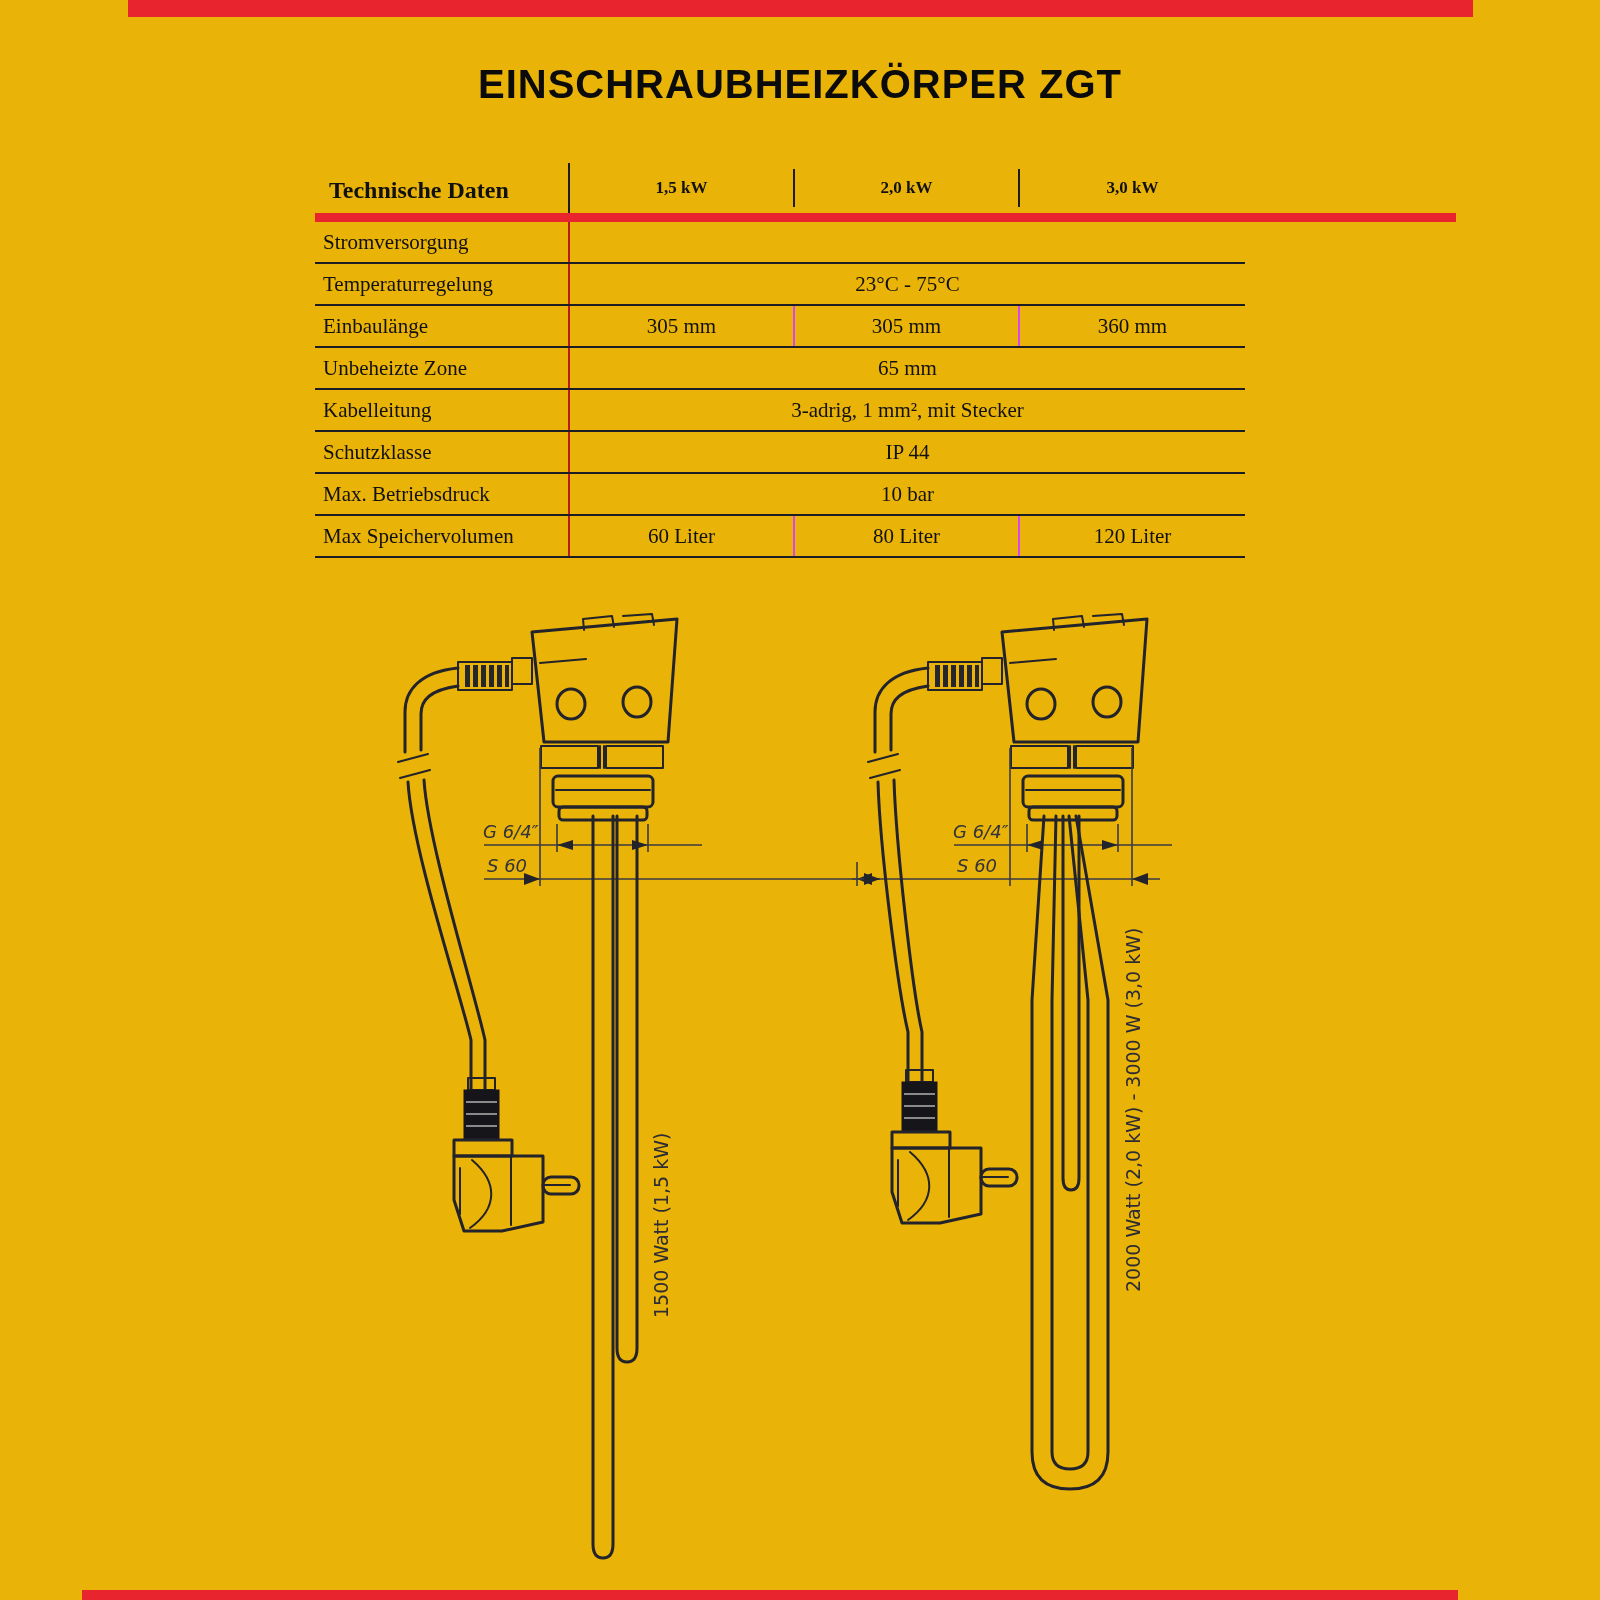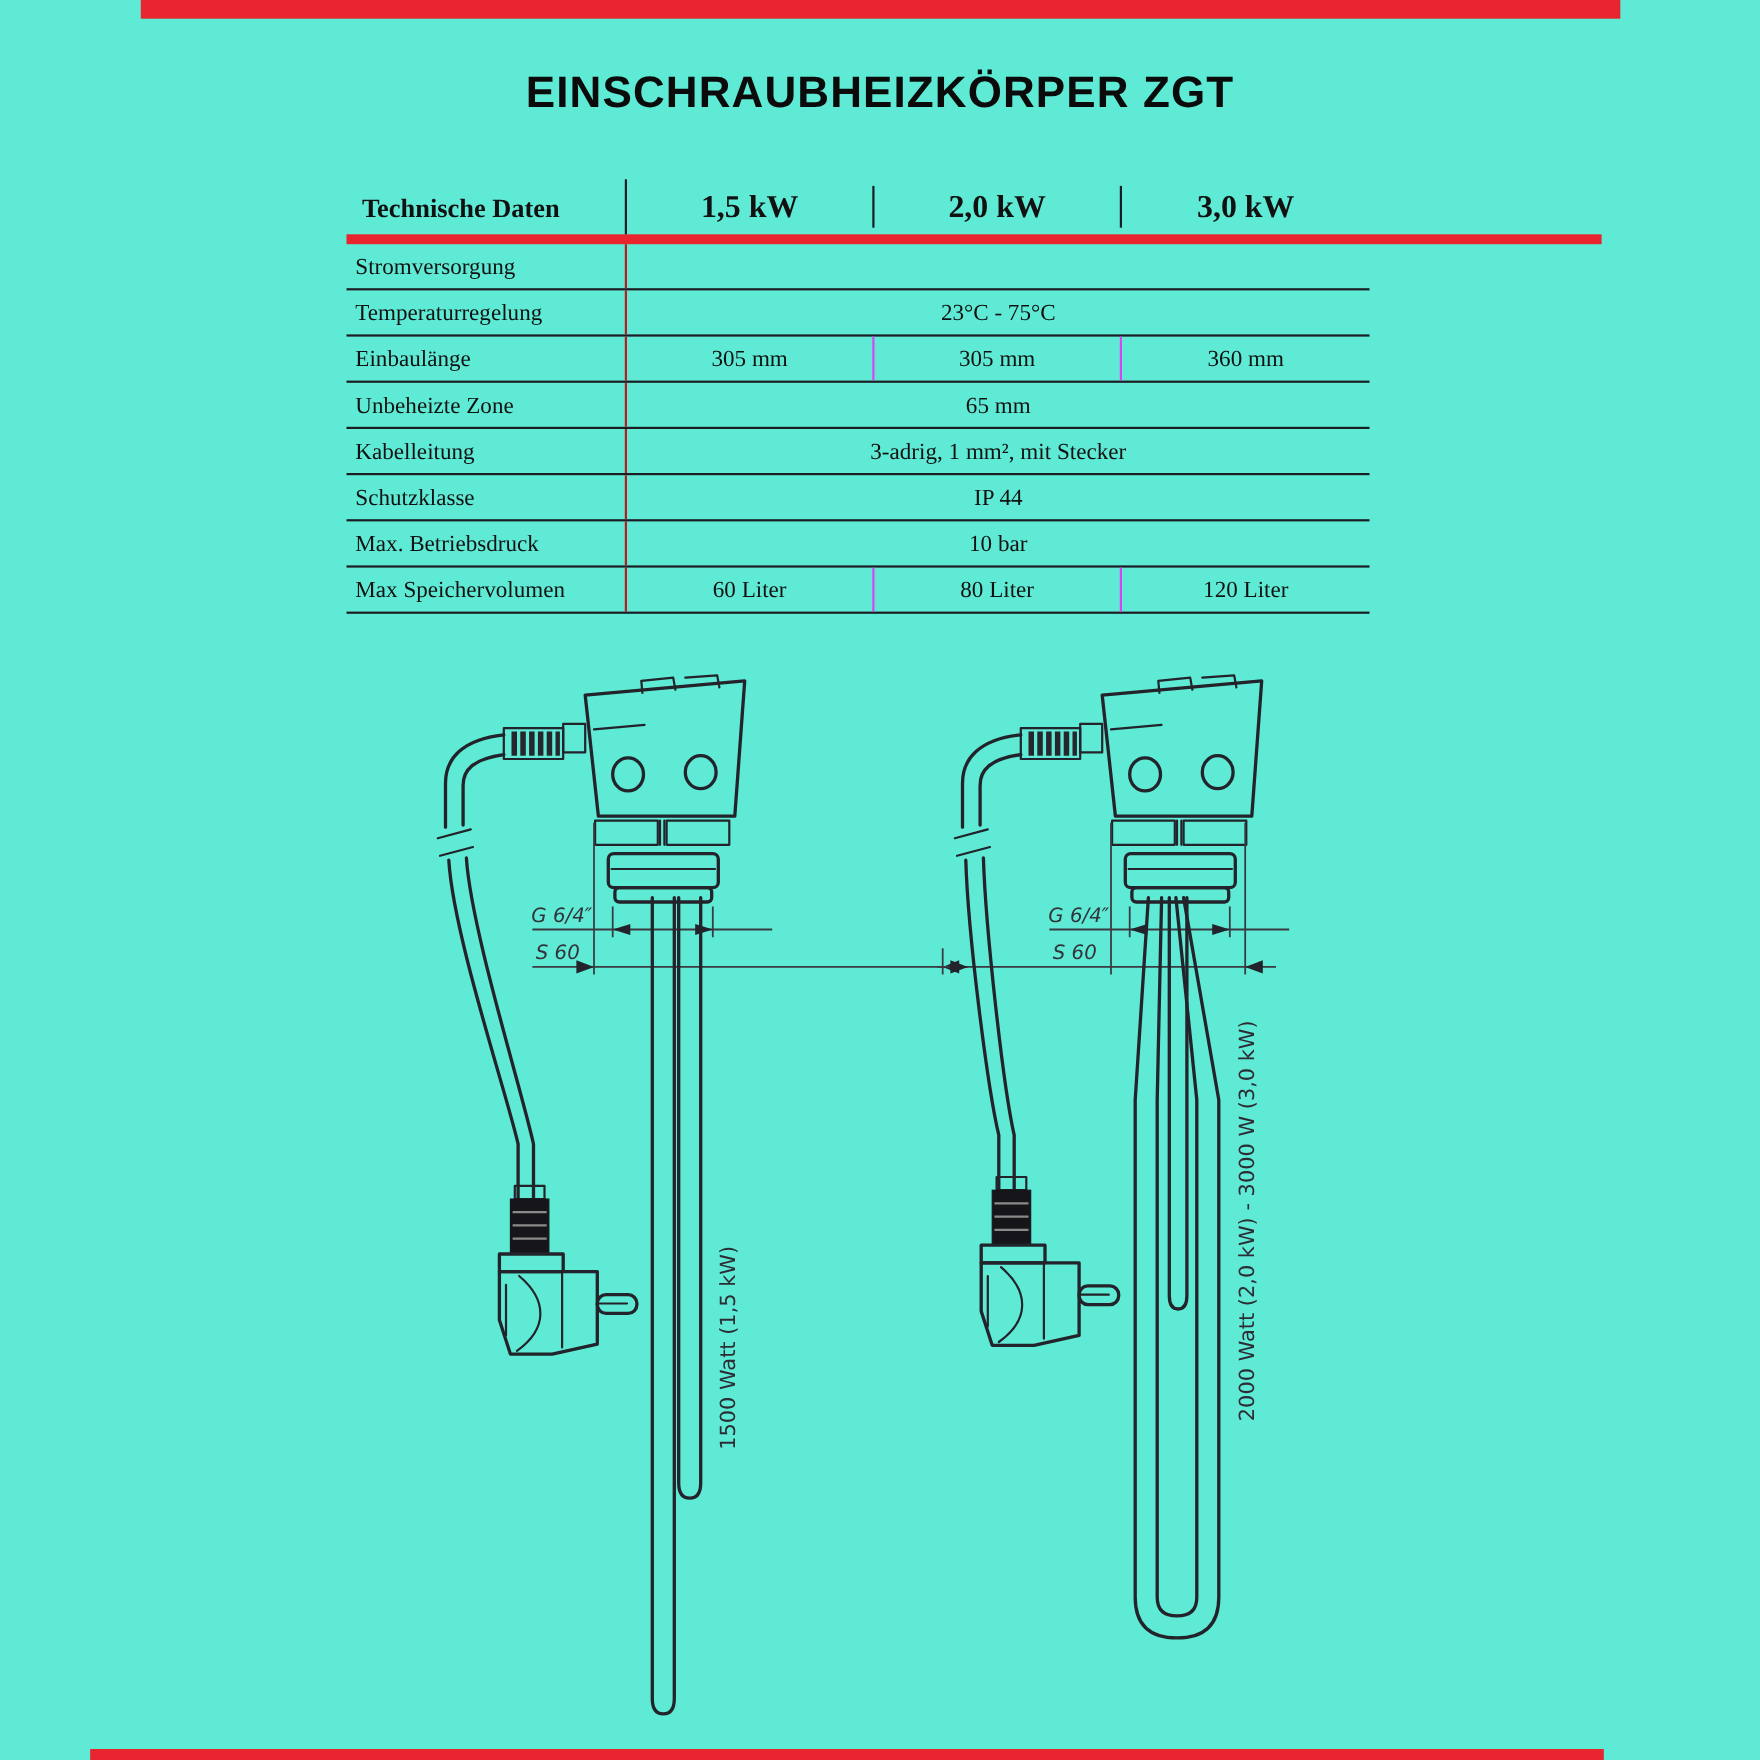--- a/index.html
+++ b/index.html
@@ -1,25 +1,25 @@
 <!DOCTYPE html>
 <html><head>
 <meta charset="utf-8">
 <style>
   html,body{margin:0;padding:0;background:#ffffff;}
-  #canvas{position:relative;width:1600px;height:1600px;background:#5eead4;overflow:hidden;
+  #canvas{position:relative;width:1600px;height:1600px;background:#eab308;overflow:hidden;
           font-family:"Liberation Sans",sans-serif;color:#111;}
   .redbar{position:absolute;background:#e8242e;}
   #title{position:absolute;left:86px;right:86px;top:62px;text-align:center;
          font-size:40px;font-weight:800;letter-spacing:1px;color:#0b0b0b;}
   
   #tablewrap{position:absolute;left:315px;top:163px;width:1141px;font-family:Liberation Serif, serif;}
   .trow{display:grid;grid-template-columns:255px 225px 225px 225px;width:930px;align-items:center;}
   .thead{height:50px;}
-  .thead .hcell{font-weight:800;font-size:29px;text-align:center;border-right:2px solid #1c1c24;height:38px;line-height:38px;}
+  .thead .hcell{font-weight:800;font-size:17px;text-align:center;border-right:2px solid #1c1c24;height:38px;line-height:38px;}
   .thead .hcell.last{border-right:none;}
   .thead .hlabel{font-weight:800;font-size:24px;padding-left:14px;border-right:2px solid #1c1c24;height:50px;line-height:54px;text-align:left;}
   #redline{height:9px;background:#e8242e;width:1141px;}
   .brow{height:40px;border-bottom:2px solid #1c1c24;font-size:21px;}
   .bl{padding-left:8px;border-right:2px solid #b91c1c;height:40px;line-height:40px;white-space:nowrap;}
   .span3{grid-column:2/5;text-align:center;}
   .vc{text-align:center;height:40px;line-height:40px;}
   .vc.dv{border-right:2px solid #d946ef;}
   
   svg{position:absolute;overflow:visible;}

